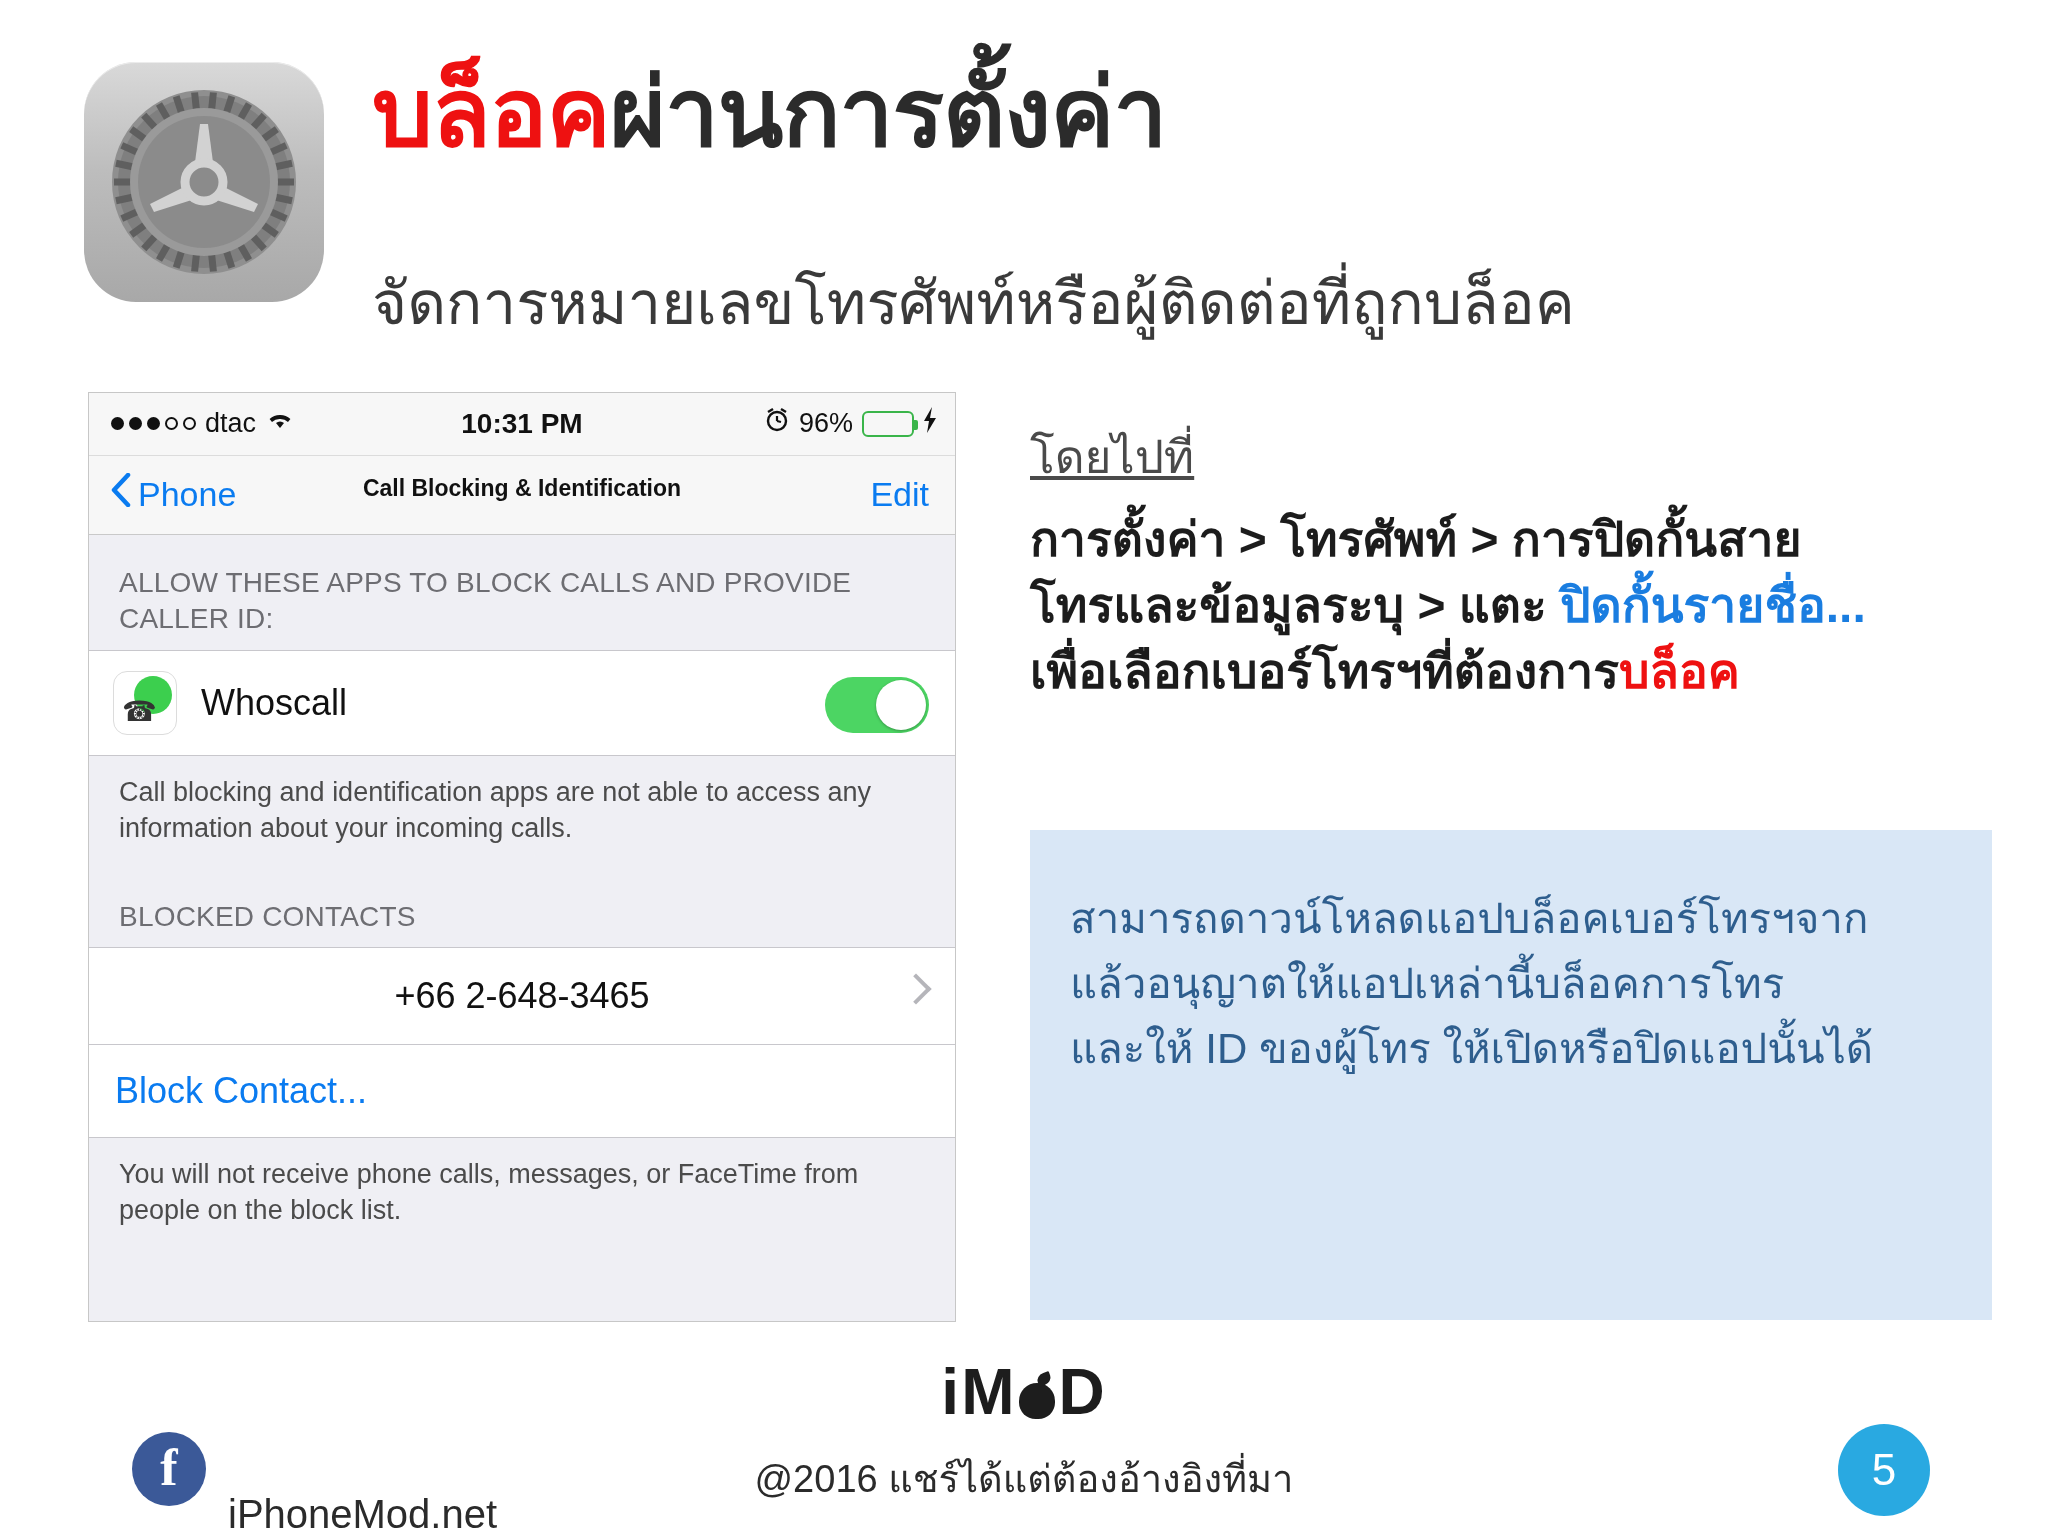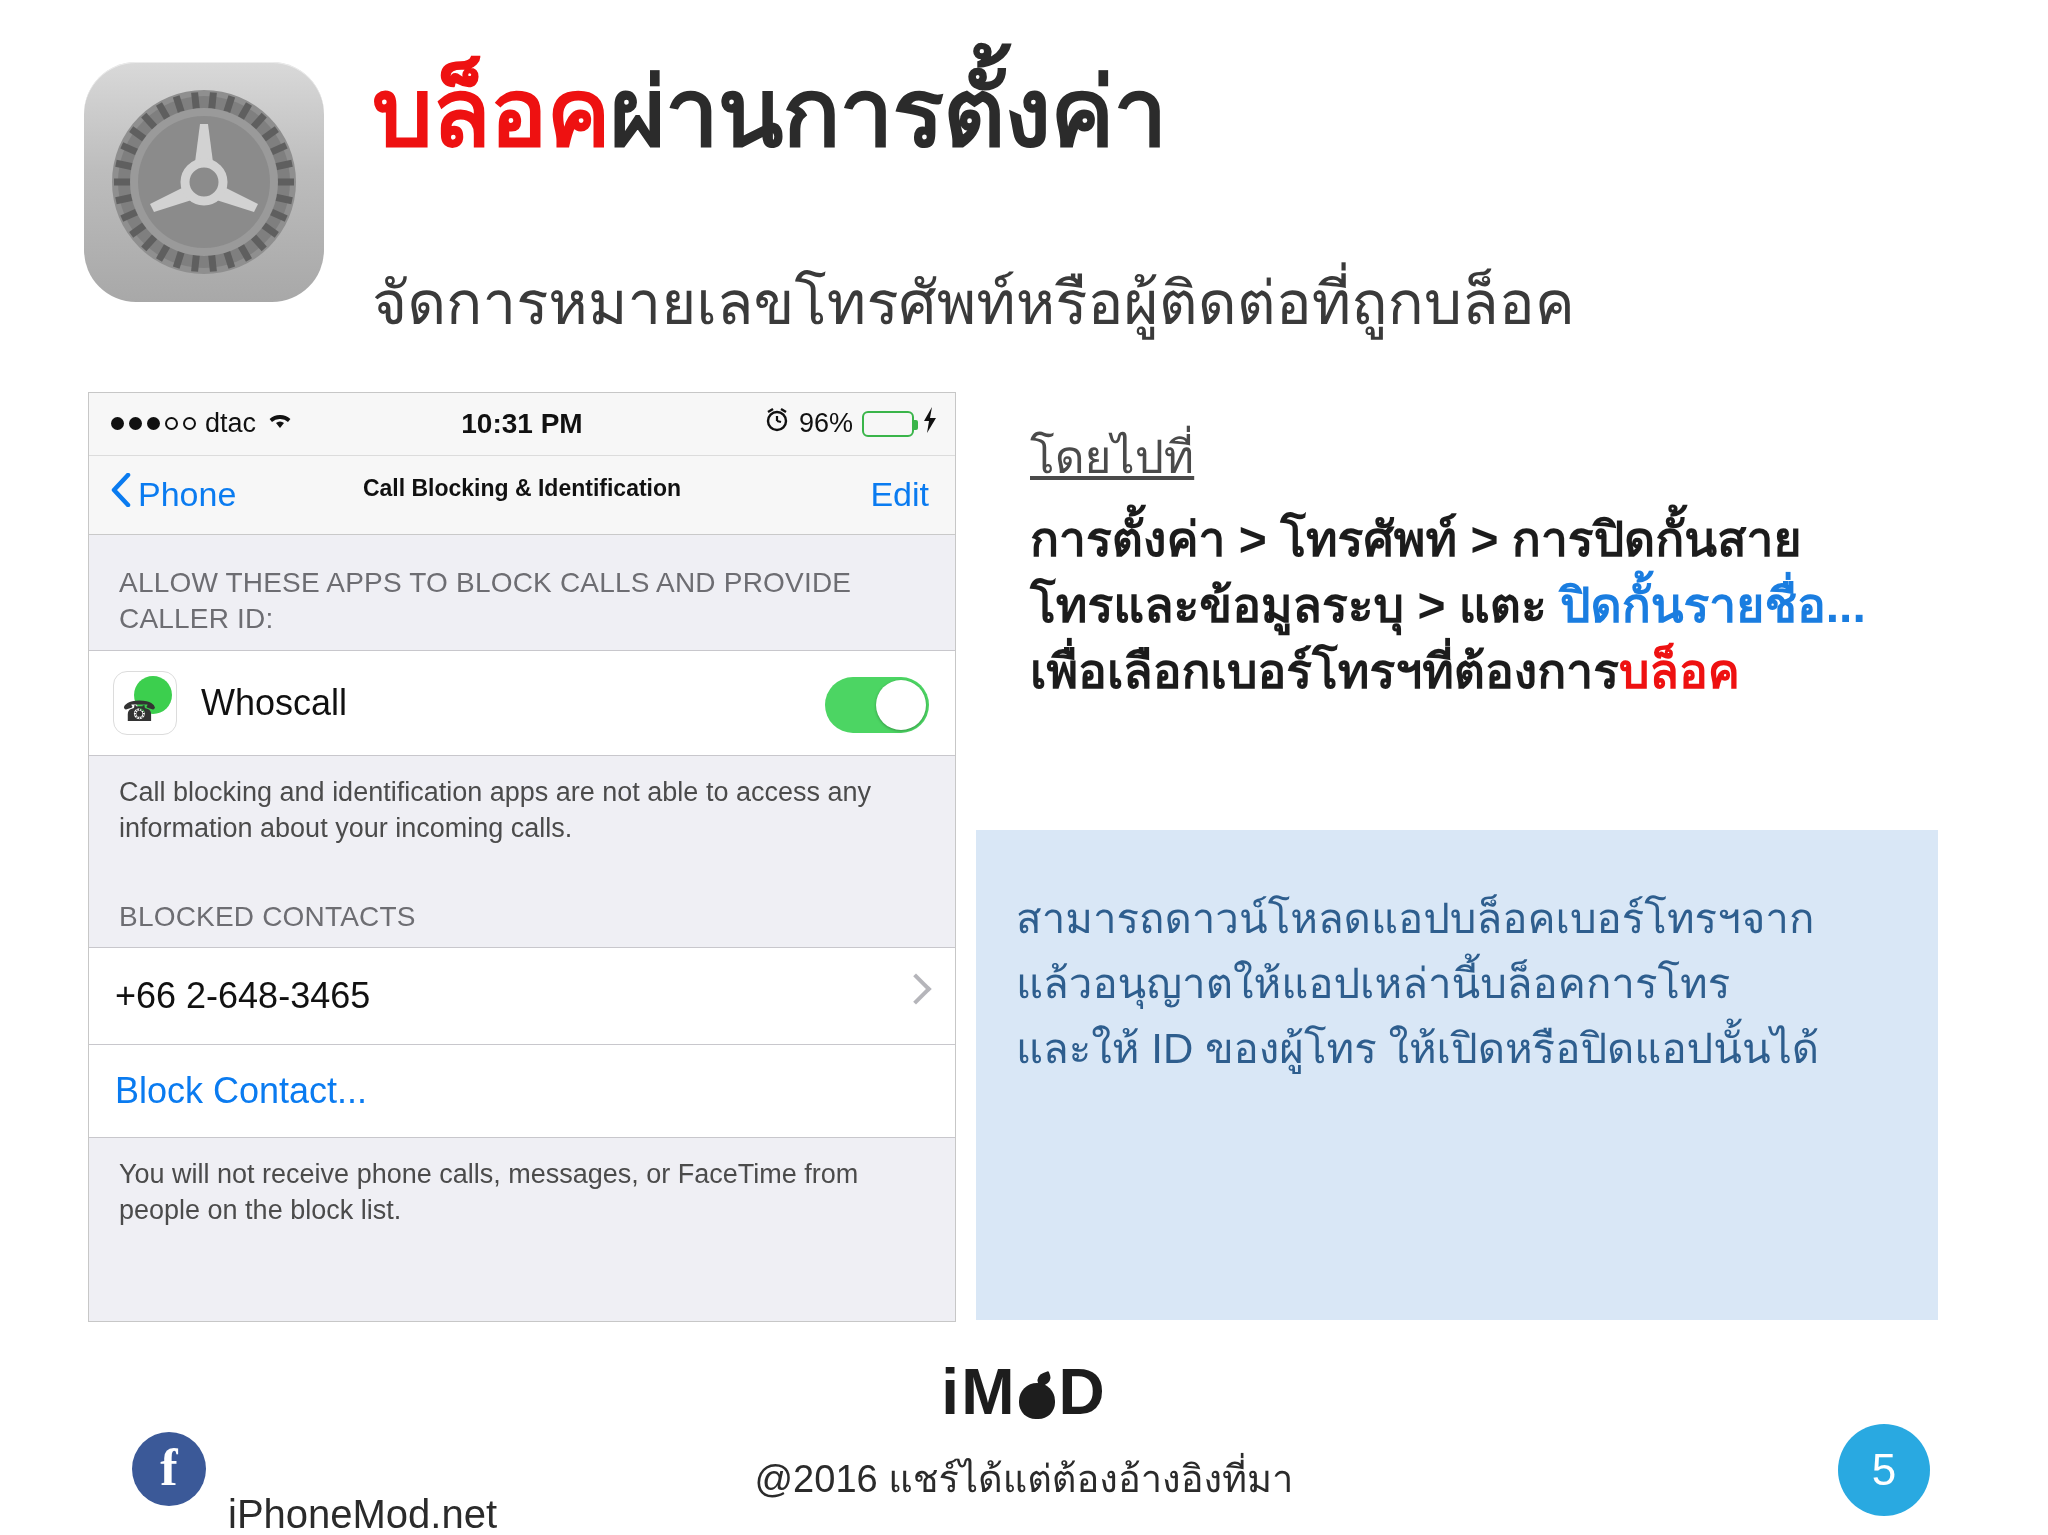--- a/index.html
+++ b/index.html
@@ -211,20 +211,21 @@
     padding: 18px 30px 22px 30px;
     font-size: 27px;
     color: #4b4b4b;
     line-height: 1.35;
   }
   #blocked-number-row {
     height: 96px;
     display: flex;
     align-items: center;
     padding: 0 26px;
+    justify-content: center;
   }
   #blocked-number-text { font-size: 36px; color: #111; }
   .chevron-right {
     position: absolute;
     right: 28px; top: 30px;
     width: 18px; height: 18px;
     border-right: 4px solid #b5b5ba;
     border-top: 4px solid #b5b5ba;
     transform: rotate(45deg);
   }
@@ -255,21 +256,21 @@
     font-weight: bold;
     color: #1c1c1c;
     line-height: 1.38;
     white-space: nowrap;
   }
   .instr-line .blue { color: #1a7de0; }
   .instr-line .red { color: #ee1111; }
 
   #blue-note {
     position: absolute;
-    left: 976px;
+    left: 1030px;
     top: 830px;
     width: 962px;
     height: 490px;
     background: #d9e7f6;
   }
   #blue-note-inner {
     padding: 56px 40px 0 40px;
     font-size: 42px;
     color: #2e5e8e;
     line-height: 1.55;

